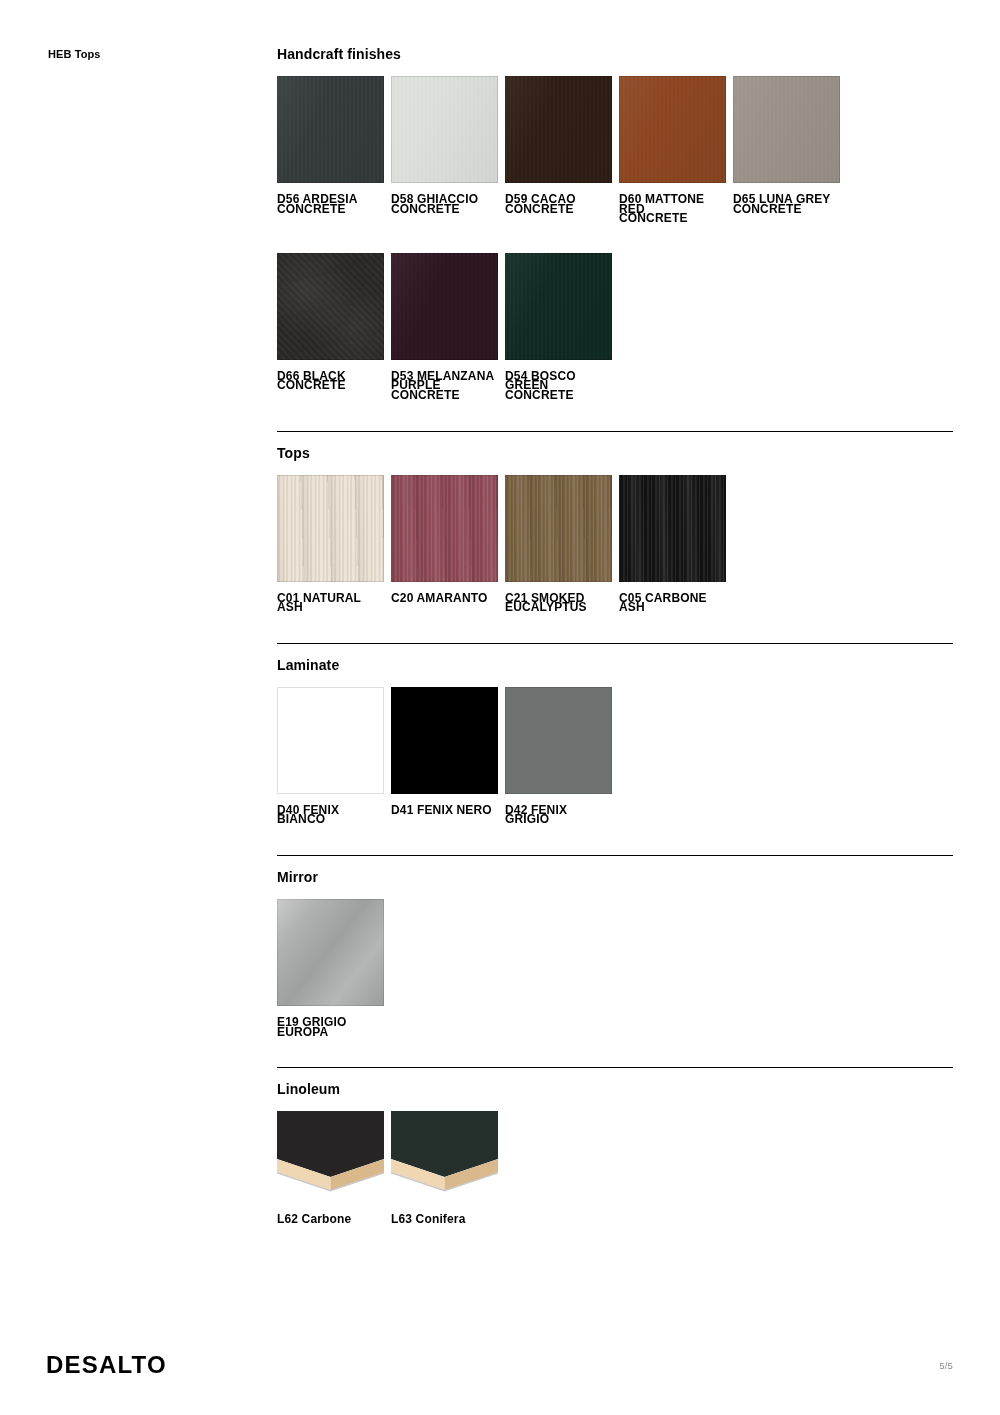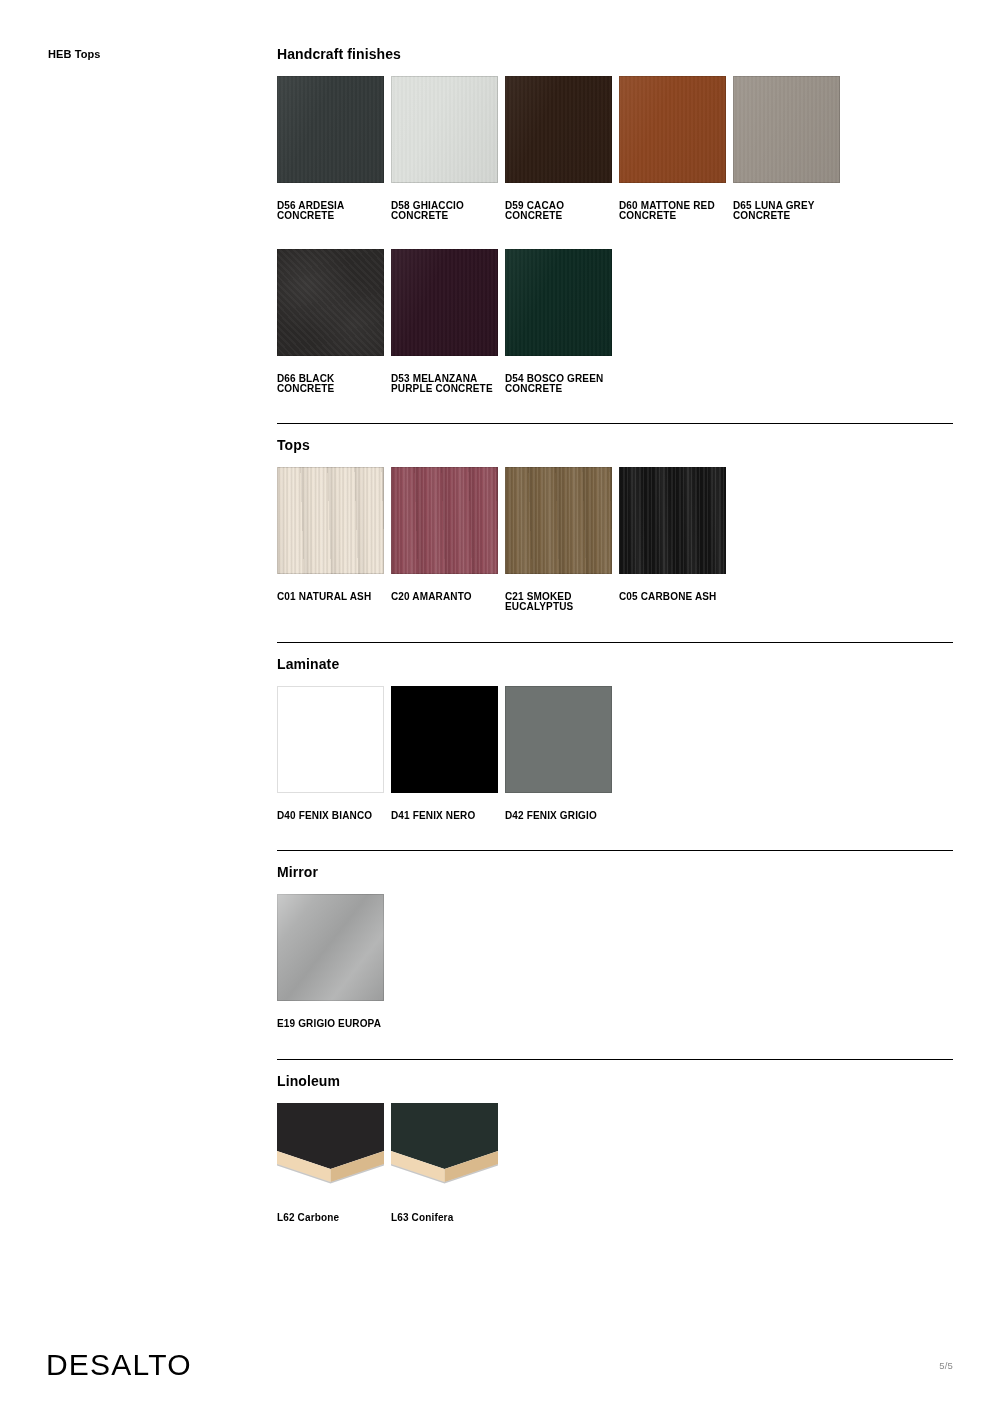--- a/index.html
+++ b/index.html
@@ -69,25 +69,25 @@
   .swatch-chip {
     width: 107px;
     height: 107px;
     display: block;
     position: relative;
     overflow: hidden;
   }
   .swatch-label {
     display: block;
     width: 106px;
-    font-size: 10px;
+    font-size: 12px;
     font-weight: bold;
     letter-spacing: 0.15px;
     line-height: 9.6px;
-    margin-top: 18px;
+    margin-top: 12px;
     text-transform: none;
   }
   .row-gap { height: 29px; }
   .block-gap { height: 30px; }
 
   
   .tex-wood::after {
     content: "";
     position: absolute;
     inset: 0;
@@ -167,22 +167,22 @@
     overflow: hidden;
     background: transparent;
   }
   .lino-svg { display: block; width: 107px; height: 92px; }
 
   
   .footer-logo {
     position: absolute;
     left: 46px;
     bottom: 34px;
-    font-size: 30px;
-    font-weight: normal;
+    font-size: 24px;
+    font-weight: bold;
     letter-spacing: 1.2px;
     line-height: 32px;
     color: #000;
     font-family: "Liberation Sans", sans-serif;
   }
   .page-number {
     position: absolute;
     right: 47px;
     bottom: 44px;
     font-size: 9.5px;

